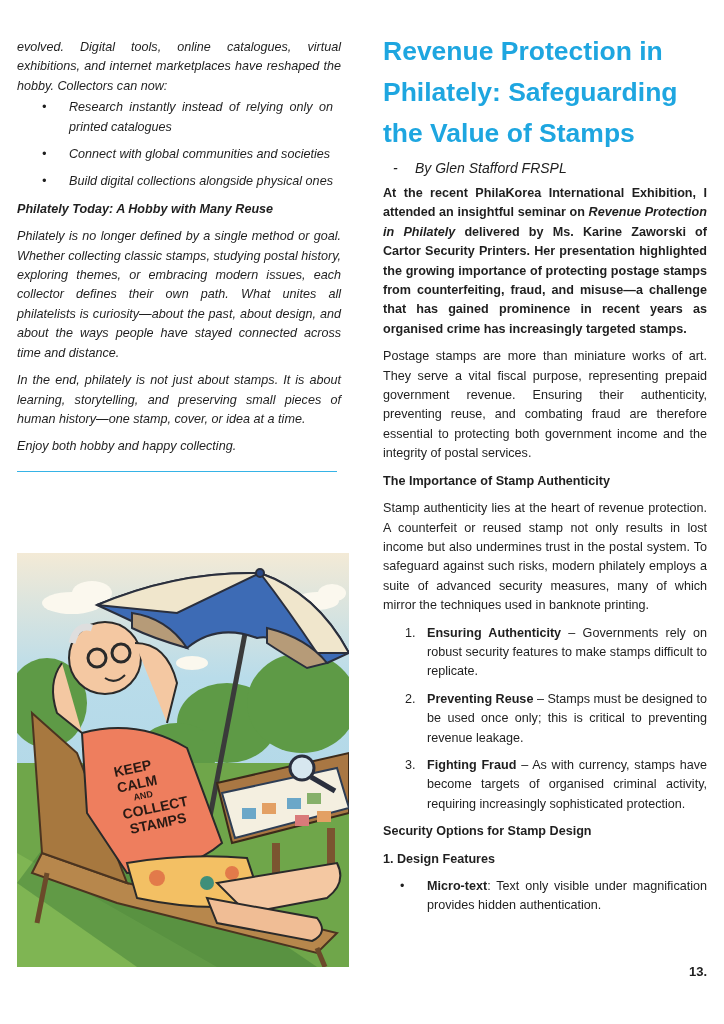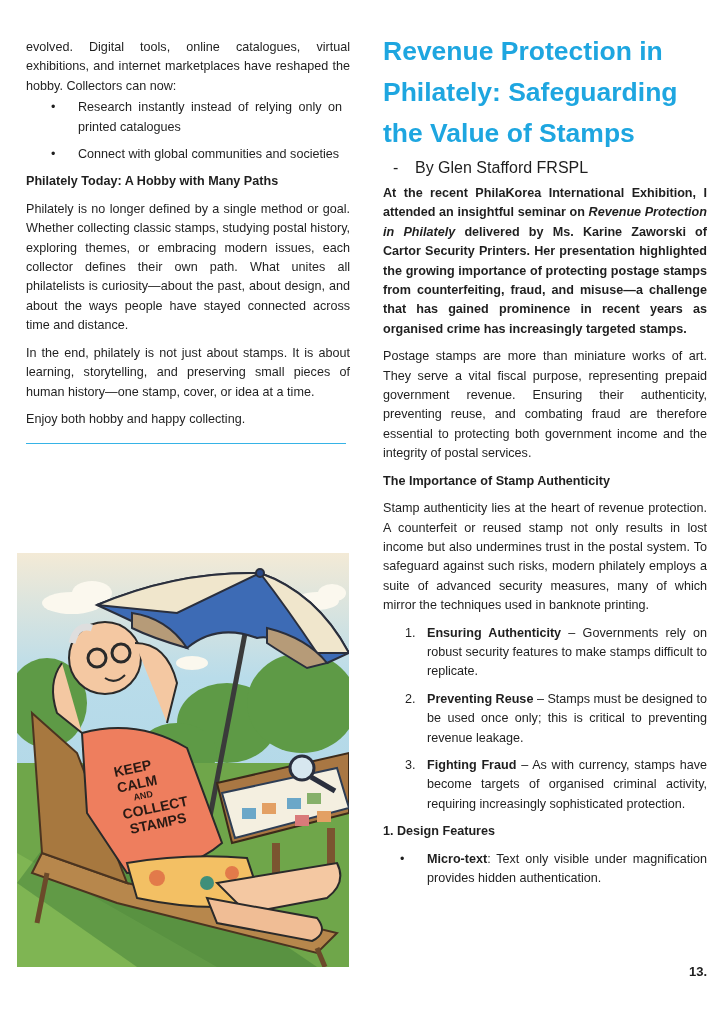--- a/index.html
+++ b/index.html
@@ -1,49 +1,50 @@
 <!DOCTYPE html>
 <html><head>
 <meta charset="utf-8">
 <style>
   html, body { margin: 0; padding: 0; background: #ffffff; }
   body { width: 724px; height: 1024px; position: relative; overflow: hidden;
          font-family: "Liberation Sans", sans-serif; color: #1f1f1f; }
   .col { position: absolute; top: 38px; }
-  .col-left { left: 26px; width: 324px; }
+  .col-left { left: 17px; width: 324px; font-style: italic; }
   .col-right { left: 383px; width: 324px; }
   p { margin: 0 0 8px 0; font-size: 12.6px; line-height: 19.4px; text-align: justify; }
   .bold-p { font-weight: bold; }
   h3 { font-size: 12.6px; font-weight: bold; margin: 0 0 8px 0; line-height: 19.4px; }
   ul.bullets { list-style: none; margin: -6px 0 8px 0; padding: 0 0 0 44px; }
   ul.bullets li { position: relative; font-size: 12.6px; line-height: 19.4px; text-align: justify; margin: 8px; }
   ul.bullets li::before { content: "•"; position: absolute; left: -27px; }
   ul.feat { list-style: none; margin: 0; padding: 0 0 0 44px; }
   ul.feat li { position: relative; font-size: 12.6px; line-height: 19.4px; text-align: justify; margin: 0 0 8px 0; }
   ul.feat li::before { content: "•"; position: absolute; left: -27px; }
   ol.num { list-style: none; margin: 0; padding: 0 0 0 44px; }
   ol.num li { position: relative; font-size: 12.6px; line-height: 19.4px; text-align: justify; margin: 0 0 8px 0; }
   .num-marker { position: absolute; left: -22px; }
   .divider { border: none; border-top: 1.5px solid #36b3e6; margin: 14px 0 0 0; width: 320px; }
   .title { font-size: 26.5px; line-height: 41px; color: #1ea6e0; font-weight: bold; margin: -7px 0 6px 0; }
-  .byline { font-size: 16px; line-height: 16px; margin: 0 0 8px 0; padding-left: 10px; }
+  .byline { font-size: 14px; line-height: 16px; margin: 0 0 8px 0; padding-left: 10px; font-style: italic; }
   .byline .dash { display: inline-block; width: 22px; }
   .page-num { position: absolute; right: 17px; top: 964px; font-size: 13px; font-weight: bold; }
   .illustration { position: absolute; left: 17px; top: 553px; width: 332px; height: 414px; overflow: hidden; }
 </style>
 </head>
 <body>
 
 <div class="col col-left">
   <p>evolved. Digital tools, online catalogues, virtual exhibitions, and internet marketplaces have reshaped the hobby. Collectors can now:</p>
   <ul class="bullets">
     <li>Research instantly instead of relying only on printed catalogues</li>
     <li>Connect with global communities and societies</li>
+    <li>Build digital collections alongside physical ones</li>
   </ul>
-  <h3>Philately Today: A Hobby with Many Paths</h3>
+  <h3>Philately Today: A Hobby with Many Reuse</h3>
   <p>Philately is no longer defined by a single method or goal. Whether collecting classic stamps, studying postal history, exploring themes, or embracing modern issues, each collector defines their own path. What unites all philatelists is curiosity—about the past, about design, and about the ways people have stayed connected across time and distance.</p>
   <p>In the end, philately is not just about stamps. It is about learning, storytelling, and preserving small pieces of human history—one stamp, cover, or idea at a time.</p>
   <p>Enjoy both hobby and happy collecting.</p>
   <hr class="divider">
 </div>
 
 <div class="illustration">
   <svg width="332" height="414" viewBox="0 0 332 414">
     <defs>
       <linearGradient id="sky" x1="0" y1="0" x2="0" y2="1">
@@ -131,19 +132,20 @@
   </div>
   <p class="bold-p"><span>At the recent PhilaKorea International Exhibition, I attended an insightful seminar on </span><em>Revenue Protection in Philately</em><span> delivered by Ms. Karine Zaworski of Cartor Security Printers. Her presentation highlighted the growing importance of protecting postage stamps from counterfeiting, fraud, and misuse—a challenge that has gained prominence in recent years as organised crime has increasingly targeted stamps.</span></p>
   <p>Postage stamps are more than miniature works of art. They serve a vital fiscal purpose, representing prepaid government revenue. Ensuring their authenticity, preventing reuse, and combating fraud are therefore essential to protecting both government income and the integrity of postal services.</p>
   <h3>The Importance of Stamp Authenticity</h3>
   <p>Stamp authenticity lies at the heart of revenue protection. A counterfeit or reused stamp not only results in lost income but also undermines trust in the postal system. To safeguard against such risks, modern philately employs a suite of advanced security measures, many of which mirror the techniques used in banknote printing.</p>
   <ol class="num">
     <li><span class="num-marker">1.</span><b>Ensuring Authenticity</b><span> – Governments rely on robust security features to make stamps difficult to replicate.</span></li>
     <li><span class="num-marker">2.</span><b>Preventing Reuse</b><span> – Stamps must be designed to be used once only; this is critical to preventing revenue leakage.</span></li>
     <li><span class="num-marker">3.</span><b>Fighting Fraud</b><span> – As with currency, stamps have become targets of organised criminal activity, requiring increasingly sophisticated protection.</span></li>
   </ol>
+  <h3>Security Options for Stamp Design</h3>
   <h3>1. Design Features</h3>
   <ul class="feat">
     <li><b>Micro-text</b><span>: Text only visible under magnification provides hidden authentication.</span></li>
   </ul>
 </div>
 
 <div class="page-num">13.</div>
 
 </body></html>

